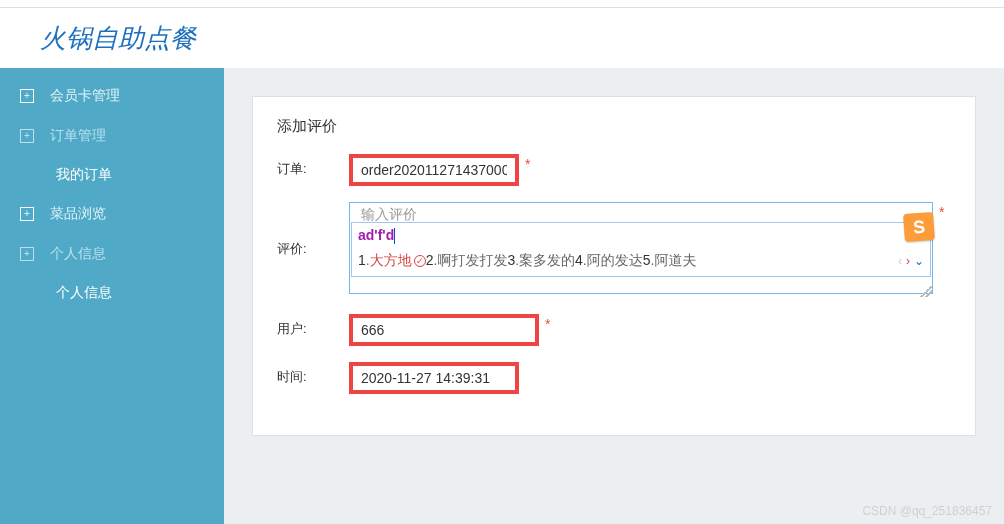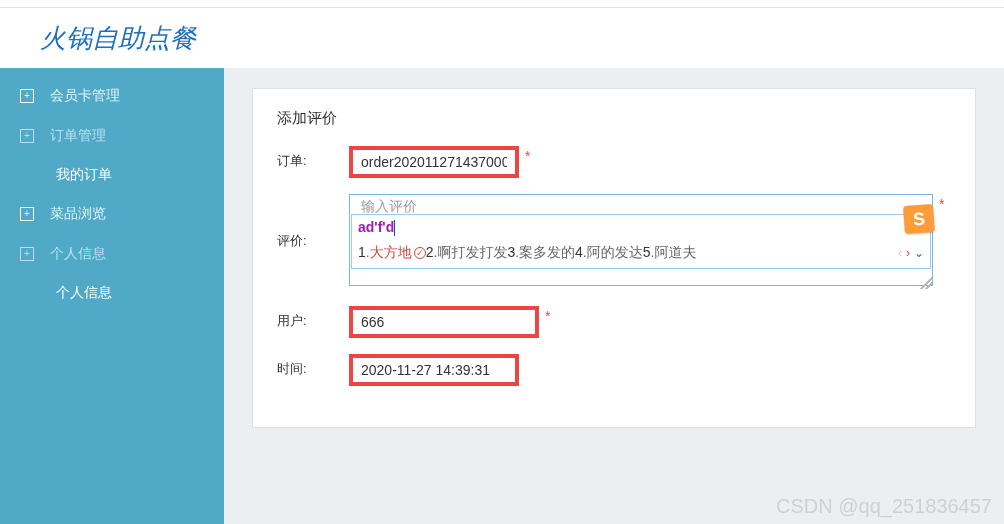--- a/index.html
+++ b/index.html
@@ -60,21 +60,21 @@
       width: 14px; height: 14px;
       border: 1px solid #fff;
       margin-right: 16px;
       display: flex; align-items: center; justify-content: center;
       font-size: 10px; line-height: 10px;
     }
     .side-item.muted .side-icon { border-color: #b8e0ee; }
     .main {
       flex: 1;
       background: #eceff1;
-      padding: 20px 28px 0 28px;
+      padding: 28px 28px 0 28px;
       position: relative;
     }
     .panel {
       background: #fff;
       border: 1px solid #e0e0e0;
       padding: 20px 24px;
       min-height: 340px;
     }
     .panel-title {
       font-size: 15px;
@@ -197,21 +197,21 @@
       position: absolute;
       left: 12px; top: 4px;
       color: #999;
       font-size: 14px;
       pointer-events: none;
     }
     .watermark {
       position: absolute;
       right: 12px; bottom: 6px;
       color: #d0d0d0;
-      font-size: 20px;
+      font-size: 12px;
       font-family: Arial, sans-serif;
     }
   </style>
 </head>
 <body>
 
 <div class="topbar"></div>
 
 <div class="header">
   <div class="header-title">火锅自助点餐</div>

